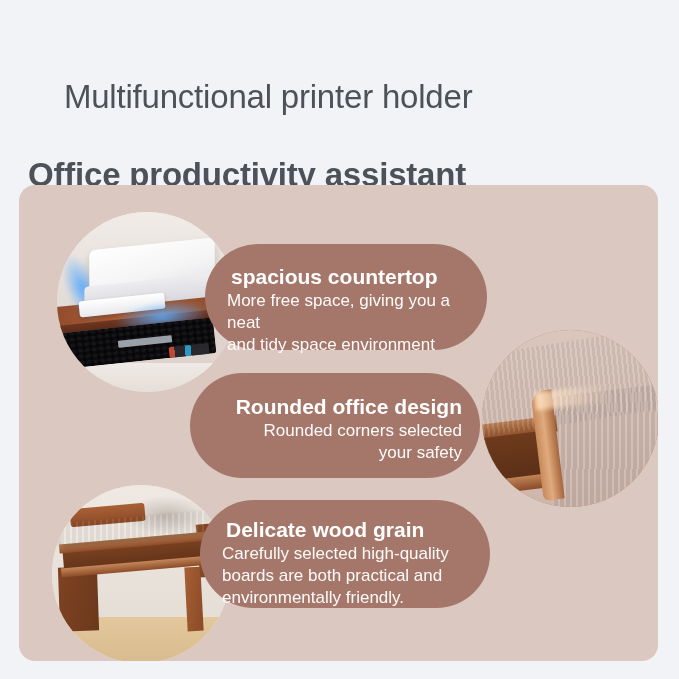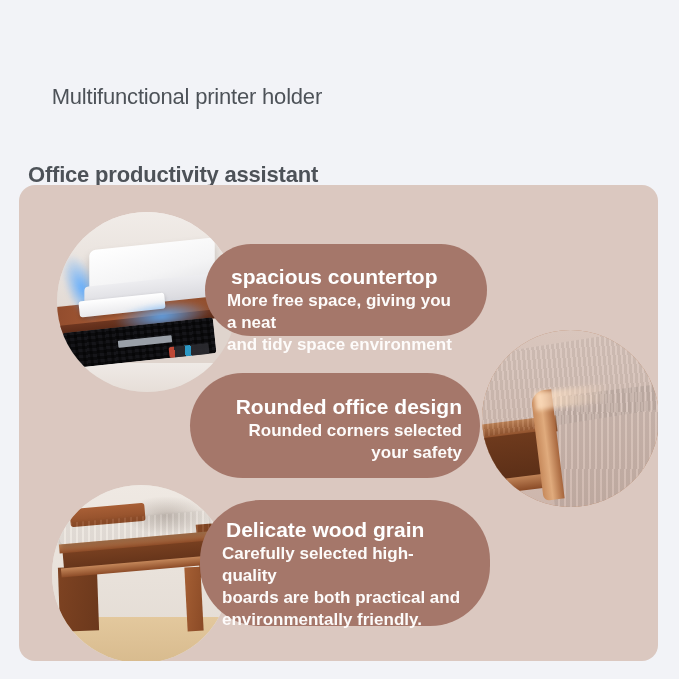--- a/index.html
+++ b/index.html
@@ -9,21 +9,21 @@
     font-family:"Liberation Sans", sans-serif;
     overflow:hidden;
     position:relative;
   }
   #stage{position:absolute;inset:0;}
 
   
   .heading{
     position:absolute;left:28px;top:38px;width:620px;
     color:#4d5258;
-    font-size:22px;
+    font-size:33px;
     line-height:39px;
     font-weight:400;
     letter-spacing:-0.2px;
     white-space:pre;
   }
   .heading .l2{display:block;font-weight:bold;}
 
   
   .panel{
     position:absolute;left:19px;top:185px;width:639px;height:476px;
@@ -143,30 +143,30 @@
     box-sizing:border-box;
   }
   .pill .t{
     font-weight:700;
     font-size:21px;
     line-height:26px;
     margin:0;
     white-space:pre;
   }
   .pill .s{
-    font-weight:700;
+    font-weight:400;
     font-size:17px;
     line-height:22px;
     margin:0;
     color:#fdfbfa;
   }
-  .pill1{left:186px;top:59px;width:282px;height:92px;padding:20px 22px 0 22px;}
+  .pill1{left:186px;top:59px;width:282px;height:106px;padding:20px 22px 0 22px;}
   .pill1 .t{padding-left:4px;}
   .pill2{left:171px;top:188px;width:290px;height:105px;padding:21px 18px 0 18px;text-align:right;}
-  .pill3{left:181px;top:315px;width:290px;height:126px;padding:17px 22px 0 22px;}
+  .pill3{left:181px;top:315px;width:290px;height:108px;padding:17px 22px 0 22px;}
   .pill3 .t{padding-left:4px;}
 </style>
 </head>
 <body>
 
 <div id="stage">
 
   <div class="heading">
     <span class="l1">Multifunctional printer holder</span>
     <span class="l2">Office productivity assistant</span>

